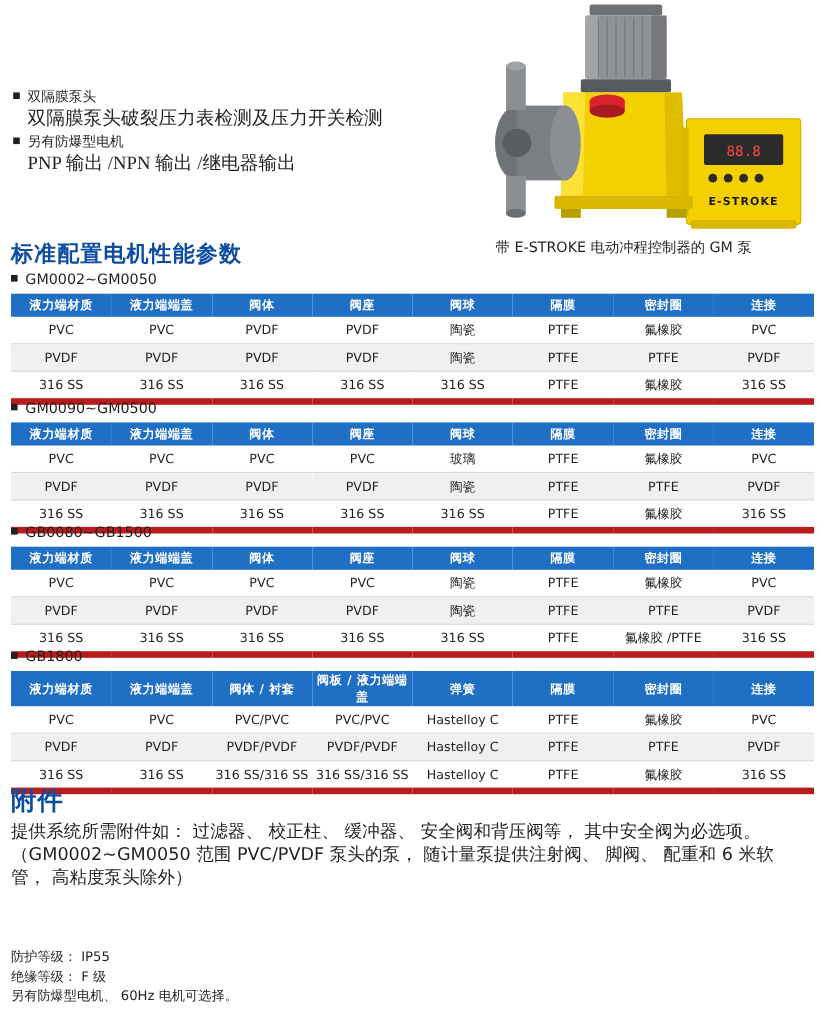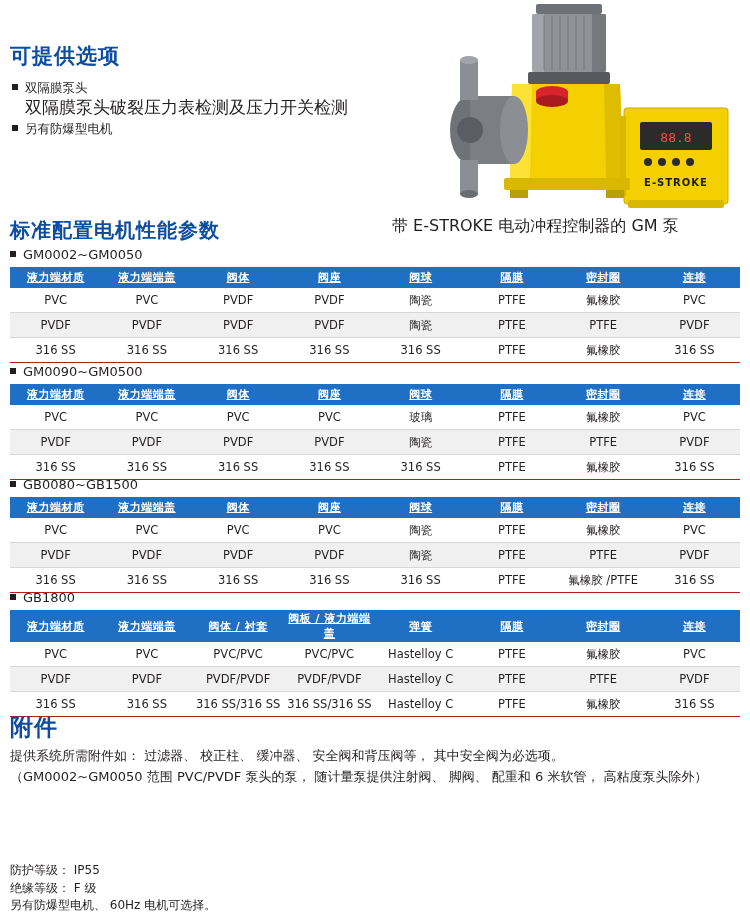--- a/index.html
+++ b/index.html
@@ -64,21 +64,22 @@
     left: 392px;
     top: 0px;
     width: 358px;
     height: 232px;
   }
   #pump-caption {
     position: absolute;
     left: 392px;
     top: 216px;
     width: 350px;
-    font-size: 16px;
+    text-align: center;
+    font-size: 13px;
     color: #231f20;
   }
 
   
   #materials-title {
     position: absolute;
     left: 10px;
     top: 217px;
     font-size: 20px;
   }
@@ -103,54 +104,53 @@
   }
   table.mat th {
     background: #1f6fc4;
     color: #ffffff;
     font-size: 11px;
     font-weight: bold;
     height: 19px;
     text-align: center;
     border: none;
     letter-spacing: 0.5px;
-    text-decoration: underline;
   }
   table.mat td {
     font-size: 11.5px;
     text-align: center;
     height: 22px;
     color: #231f20;
     border-bottom: 1px solid #d7d7d7;
   }
   table.mat tr.alt td {
     background: #f0f0f0;
   }
   table.mat tr:last-child td {
-    border-bottom: 1px solid #b91c1c;
+    border-bottom: 6px solid #b91c1c;
   }
 
   #grp0 { top: 247px; }
   #grp1 { top: 364px; }
   #grp2 { top: 477px; }
   #grp3 { top: 590px; }
 
   
   #acc-title {
     position: absolute;
     left: 10px;
     top: 712px;
     font-size: 23px;
   }
   #acc-body {
     position: absolute;
     left: 10px;
     top: 745px;
     width: 700px;
-    font-size: 13px;
+    font-size: 16px;
     line-height: 21px;
   }
 
   
   #motor-title {
     position: absolute;
     left: 10px;
     top: 830px;
     font-size: 19px;
   }
@@ -161,30 +161,30 @@
     width: 600px;
     font-size: 12px;
     line-height: 17.5px;
   }
 </style>
 </head>
 <body>
 
 <div class="page">
 
-  <div id="options-title" class="h-blue">可提供选项</div>
 
   <div id="options-list">
     <div class="opt-item">
       <span class="bullet-sq"></span><span>双隔膜泵头</span>
     </div>
     <div class="opt-sub">双隔膜泵头破裂压力表检测及压力开关检测</div>
     <div class="opt-item" style="margin-top:2px;">
       <span class="bullet-sq"></span><span>另有防爆型电机</span>
     </div>
+    <div class="opt-sub">PNP 输出 /NPN 输出 /继电器输出</div>
   </div>
 
   <div id="pump-figure">
     <svg width="358" height="232" viewBox="0 0 358 232">
 
       <rect x="144" y="4" width="66" height="10" rx="2" fill="#6e7277"></rect>
       <rect x="140" y="14" width="74" height="58" rx="3" fill="#8f9296"></rect>
       <rect x="140" y="14" width="12" height="58" fill="#a9acb0" opacity="0.7"></rect>
       <rect x="200" y="14" width="14" height="58" fill="#6b6e72" opacity="0.7"></rect>
 

